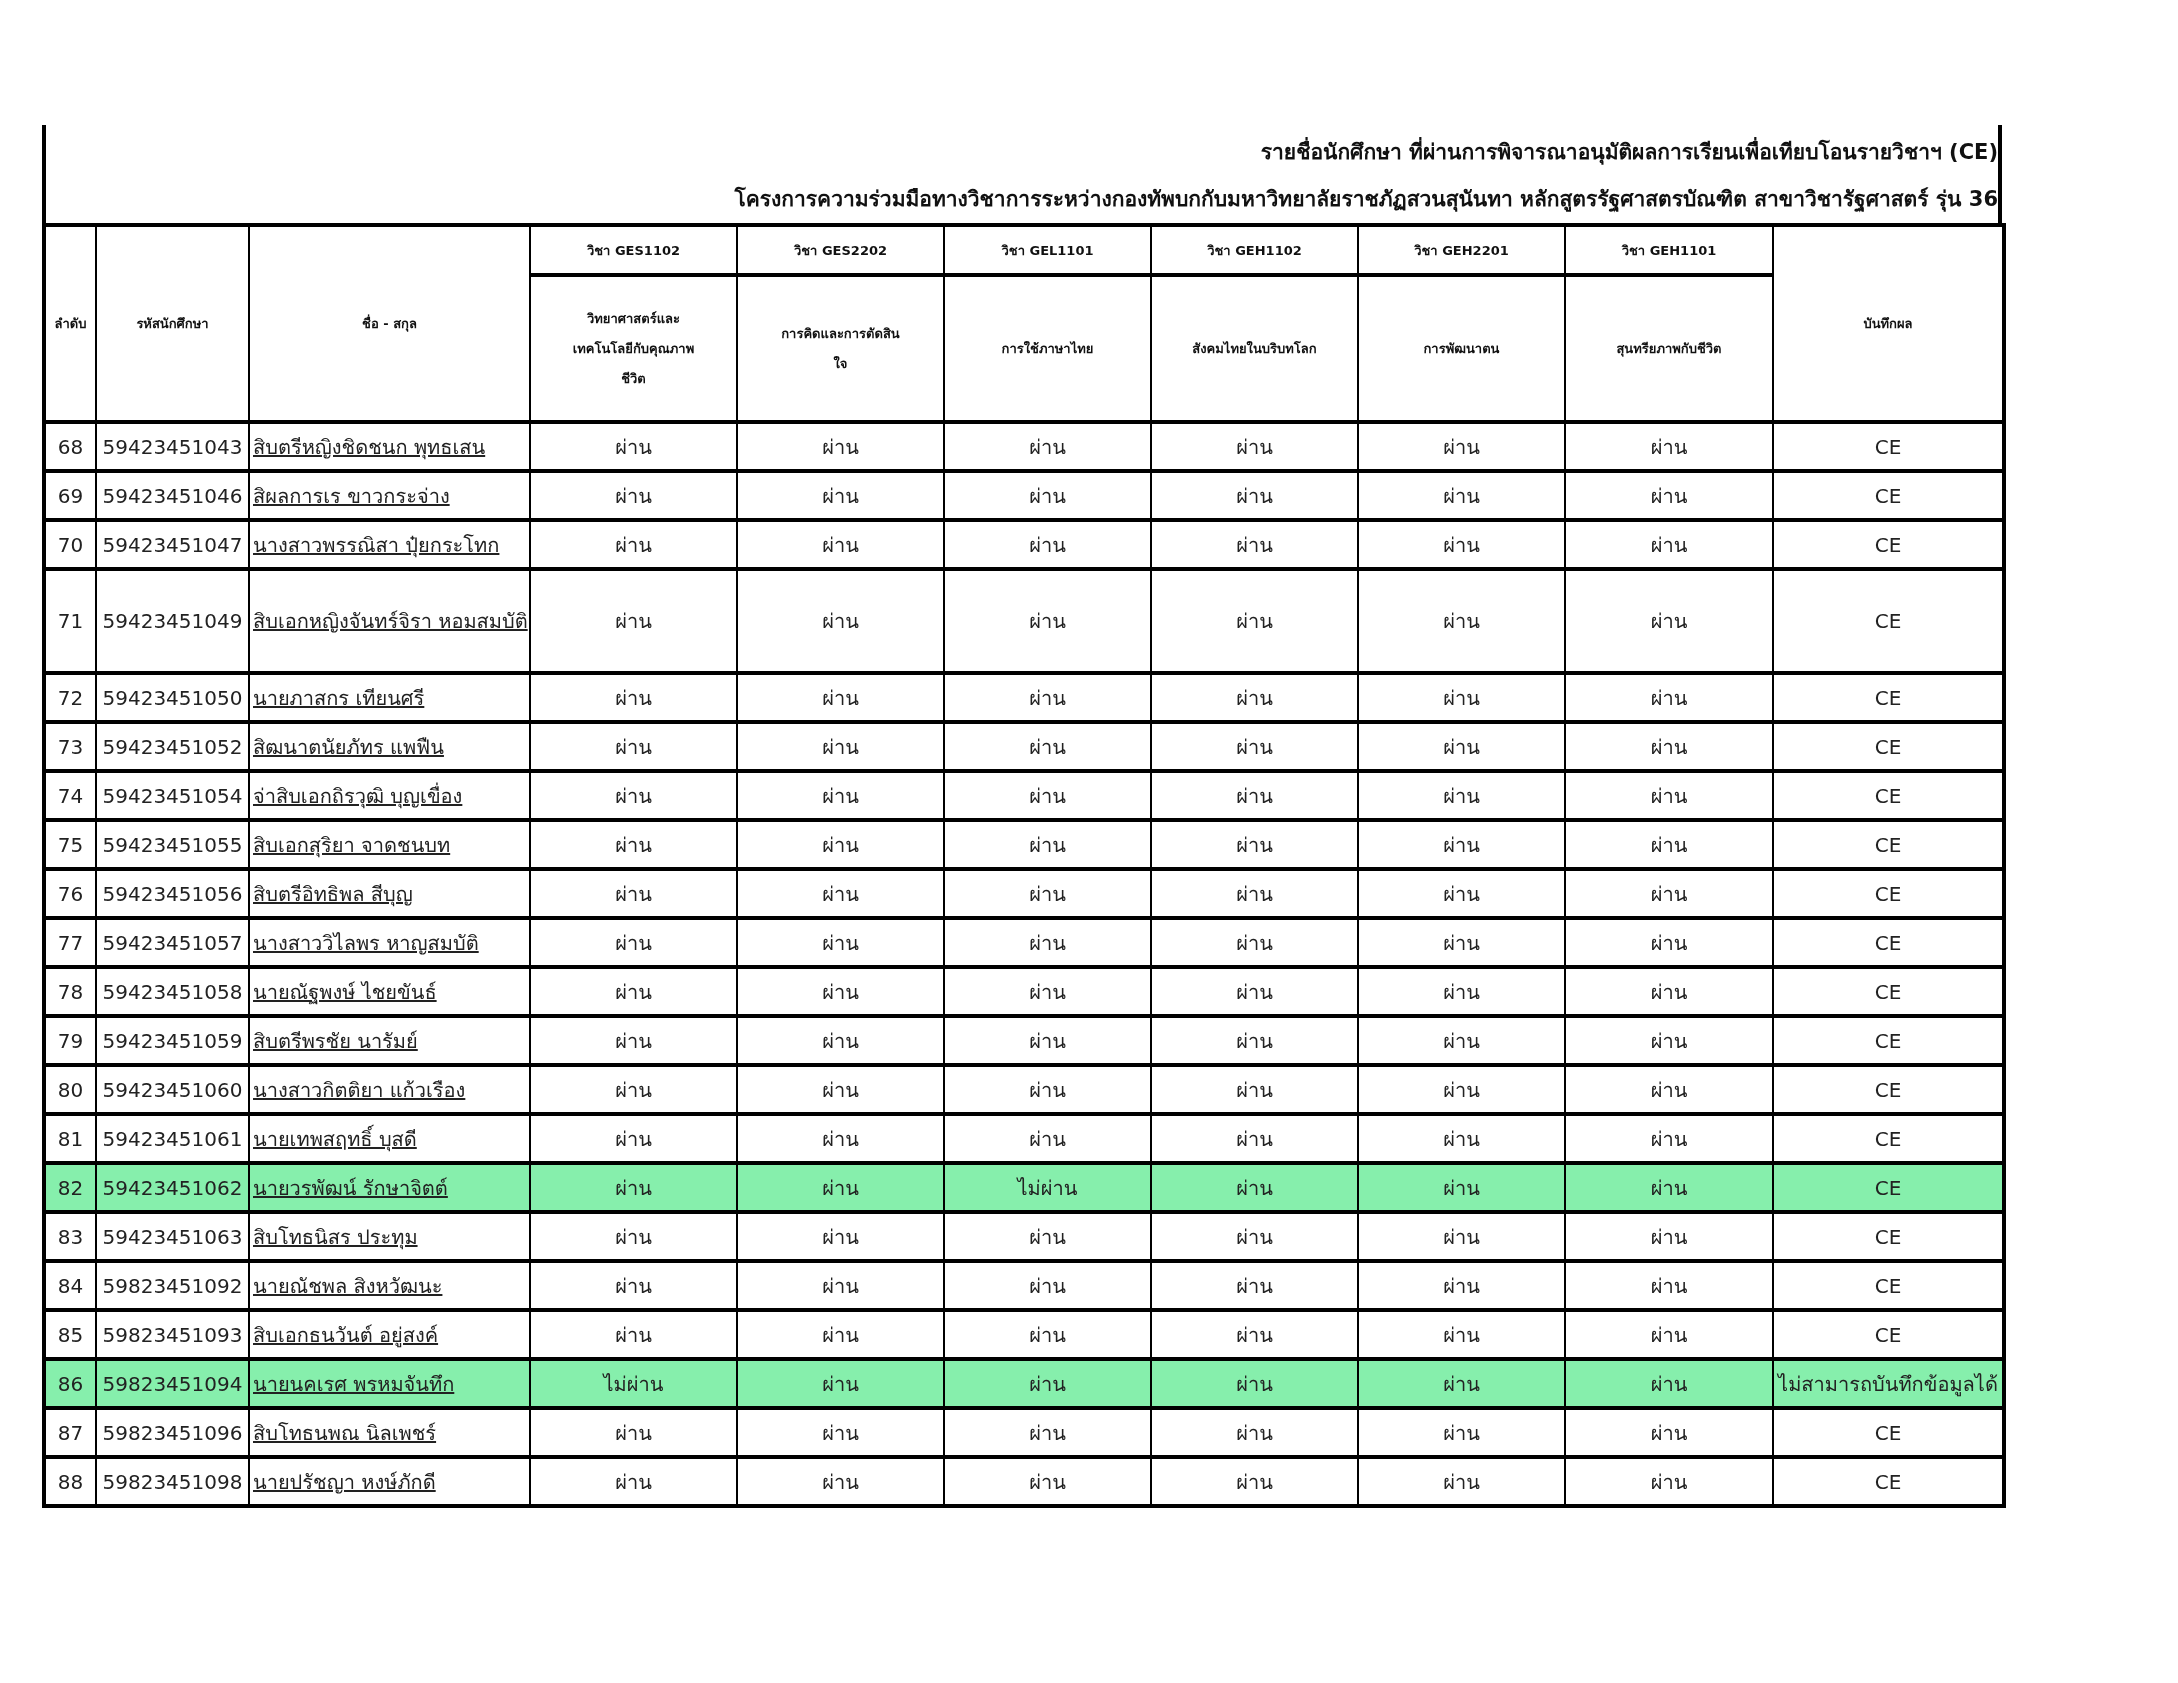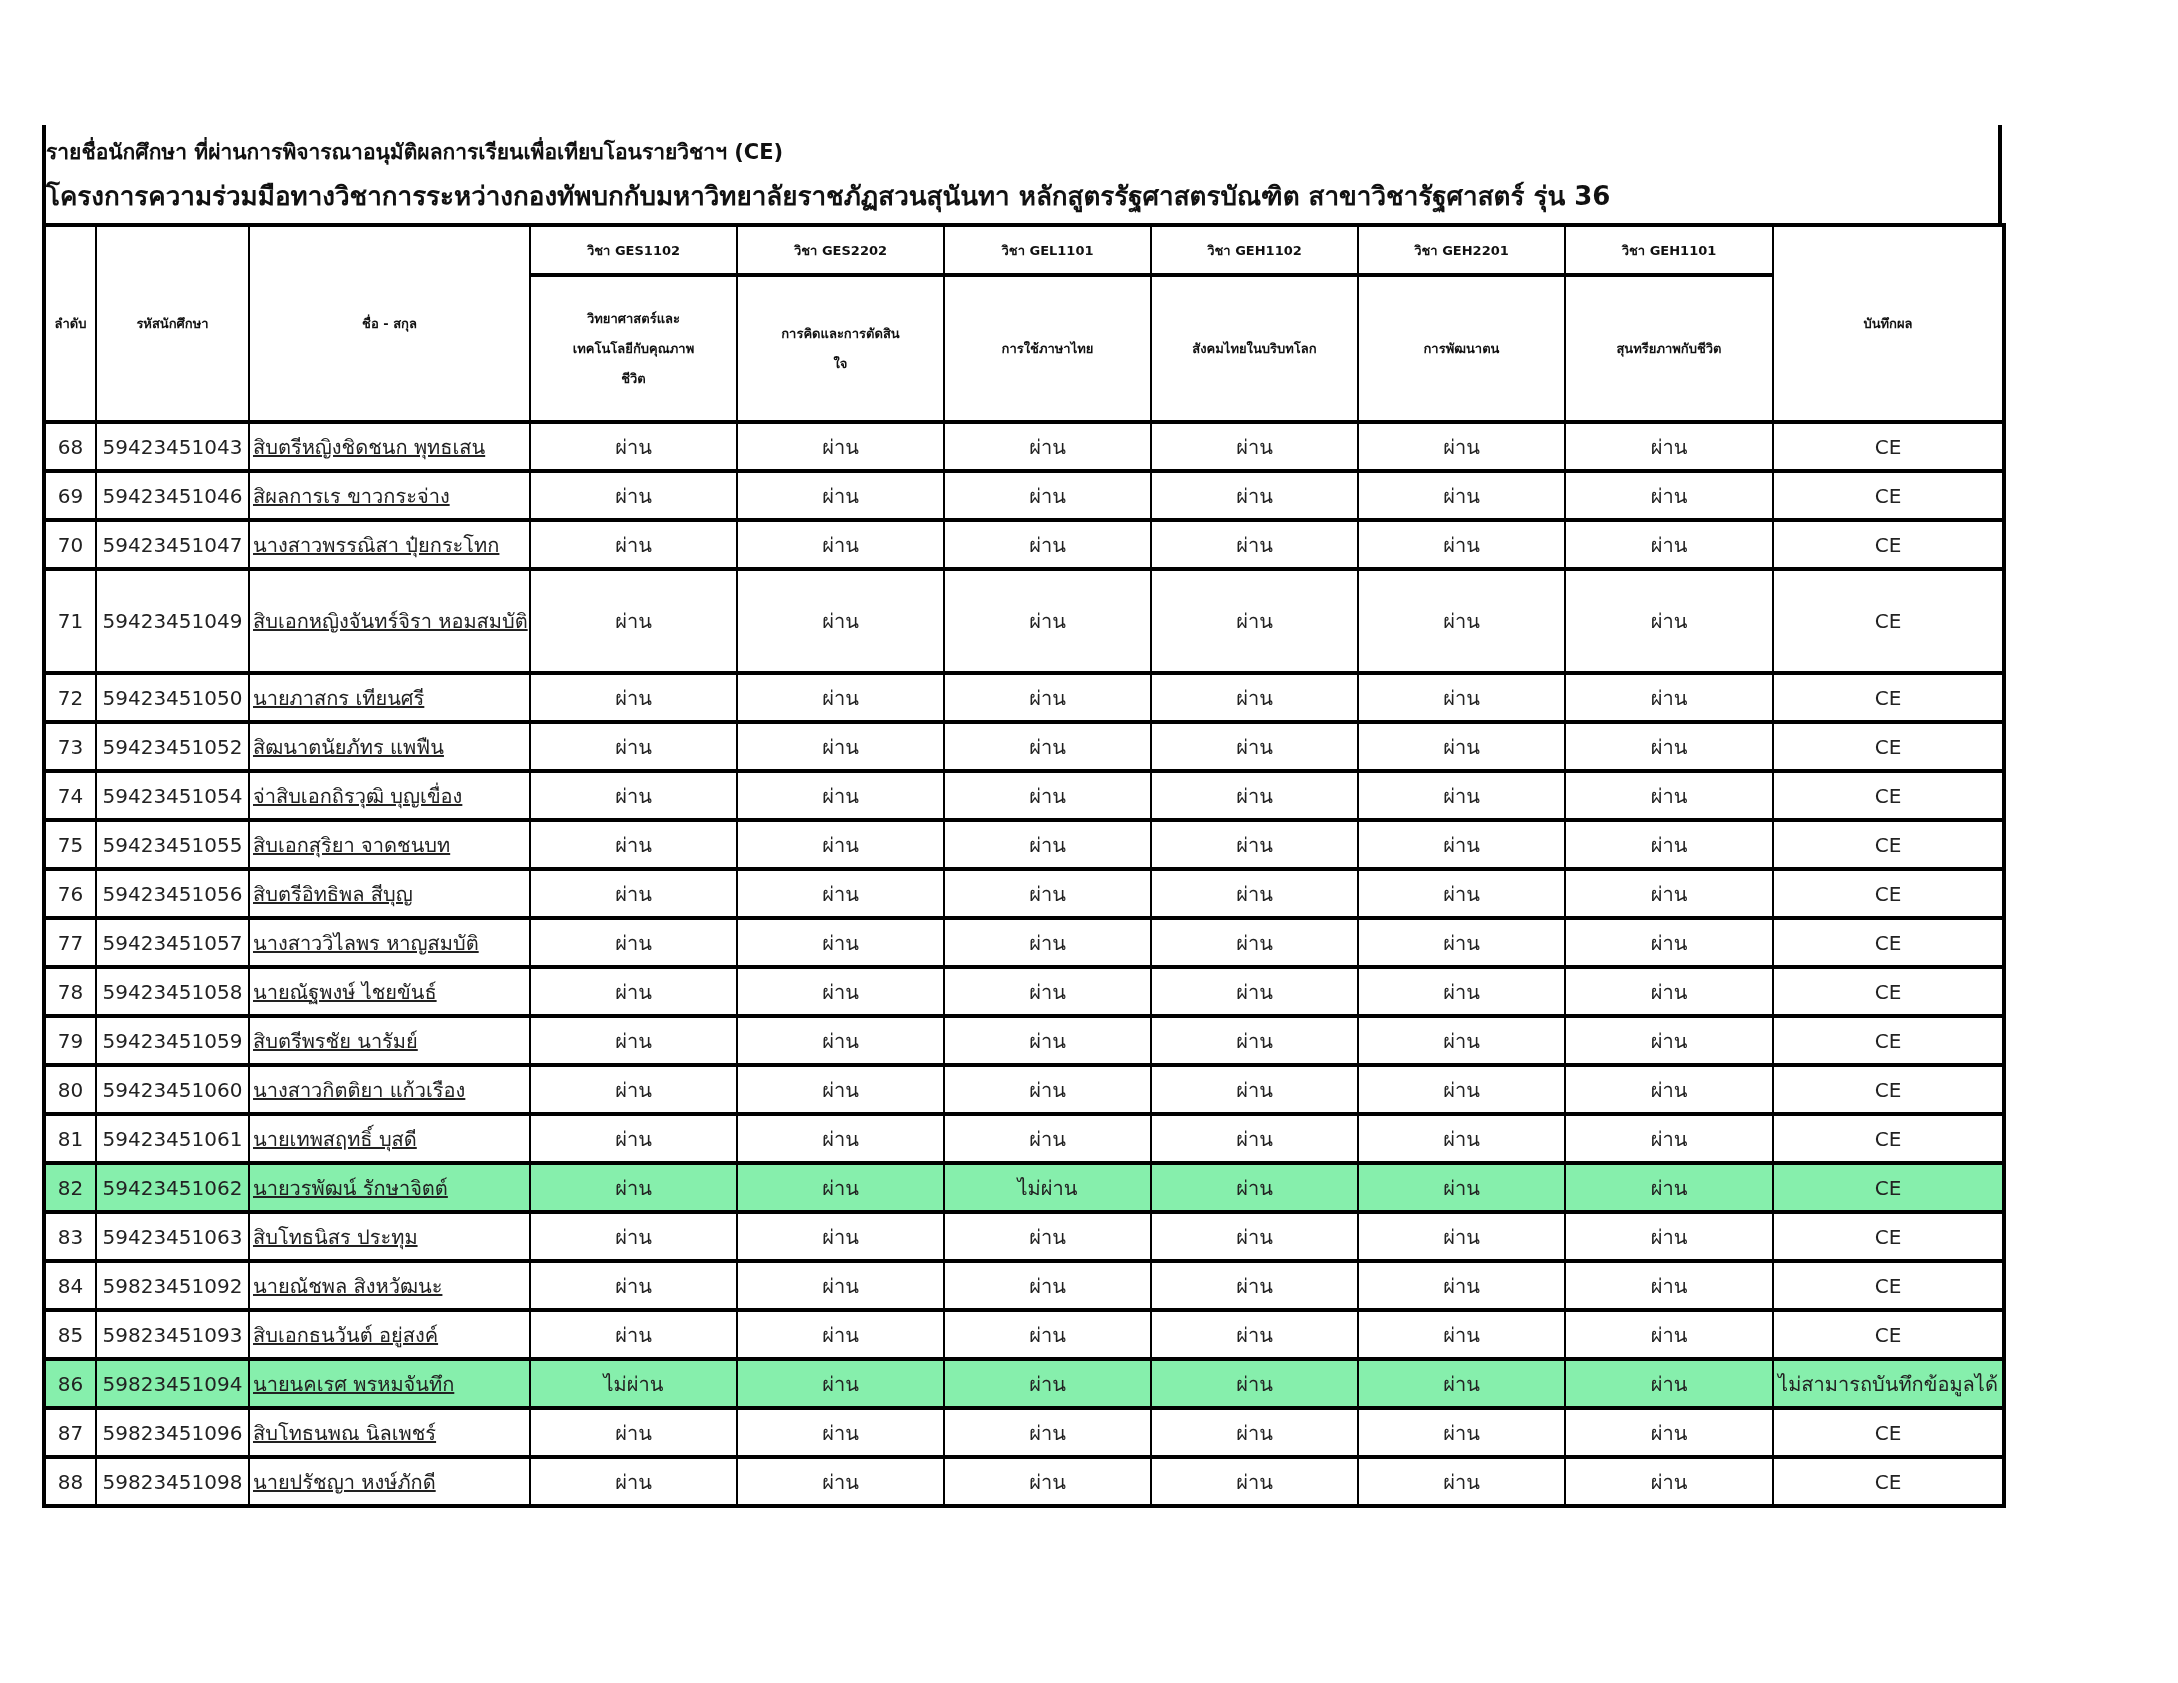--- a/index.html
+++ b/index.html
@@ -1,22 +1,22 @@
 <!DOCTYPE html>
 <html><head>
 <meta charset="utf-8">
 <style>
   html, body { margin: 0; padding: 0; background: #ffffff; }
   body { width: 2178px; height: 1683px; position: relative; overflow: hidden;
          font-family: "DejaVu Sans", "Liberation Sans", sans-serif; color: #111; }
   .sheet { position: absolute; left: 42px; top: 125px; width: 1960px; }
   .title-box { position: relative; height: 98px; border-left: 4px solid #000; border-right: 4px solid #000;
-               box-sizing: border-box; text-align: left; }
+               box-sizing: border-box; text-align: right; }
   .title-1 { position: absolute; left: 0; right: 0; top: 10px; font-size: 21px; font-weight: bold; }
-  .title-2 { position: absolute; left: 0; right: 0; top: 50px; font-size: 26px; font-weight: bold; }
+  .title-2 { position: absolute; left: 0; right: 0; top: 57px; font-size: 21px; font-weight: bold; }
   table { border-collapse: collapse; table-layout: fixed; width: 1960px; }
   th, td { border: 2px solid #000; text-align: center; vertical-align: middle; padding: 0; font-size: 19px; }
   th { font-weight: bold; font-size: 13px; }
   table { border: 4px solid #000; }
   tr.head1 th { height: 46px; }
   tr.head2 th { height: 143px; border-top: 4px solid #000; line-height: 30px; }
   tr.data td { height: 45px; border-top: 4px solid #000; font-size: 20px; color: #222; }
   tr.data.tall td { height: 100px; }
   tr.data.hl td { background: #86efac; }
   td.name { text-align: left; padding-left: 3px; line-height: 30px; text-decoration: underline; }

